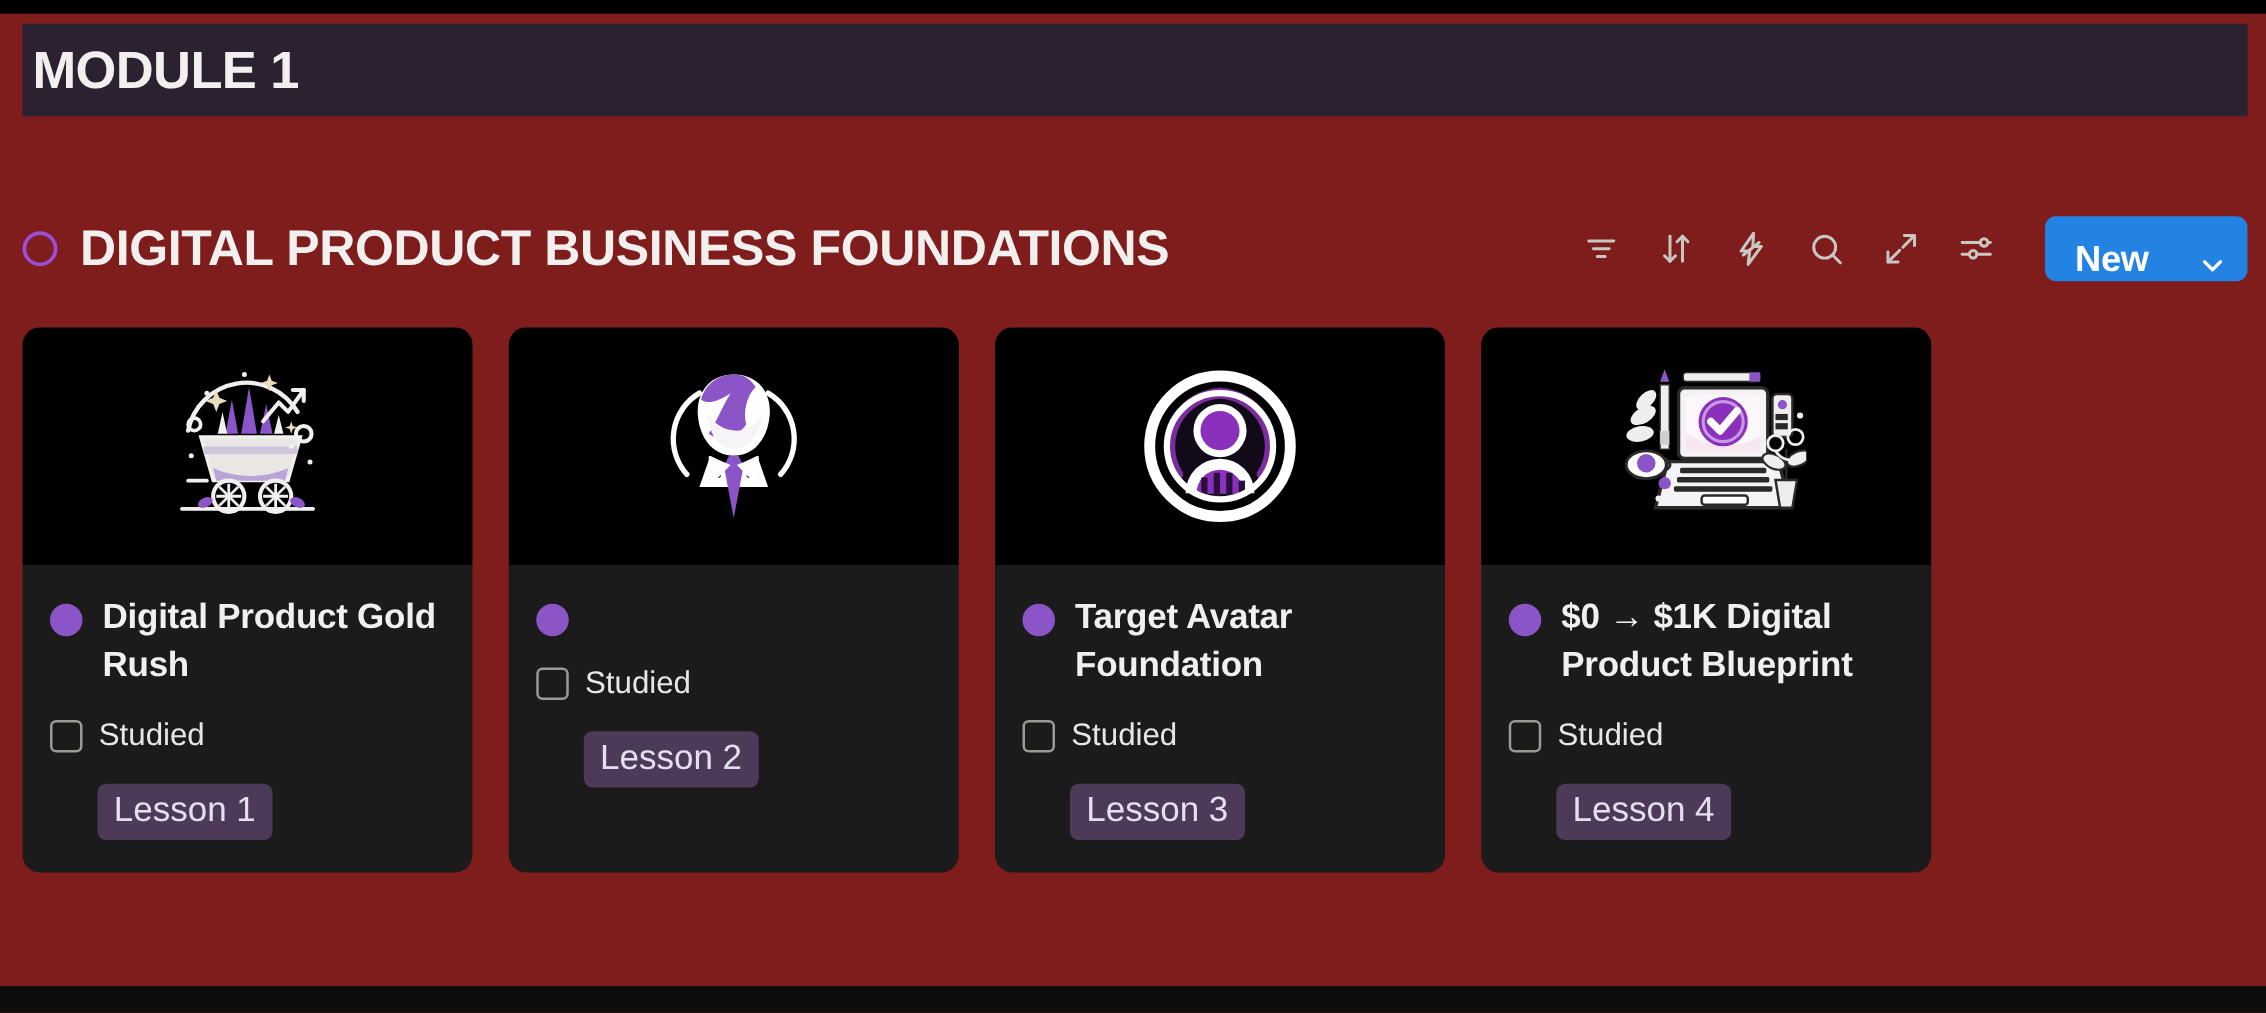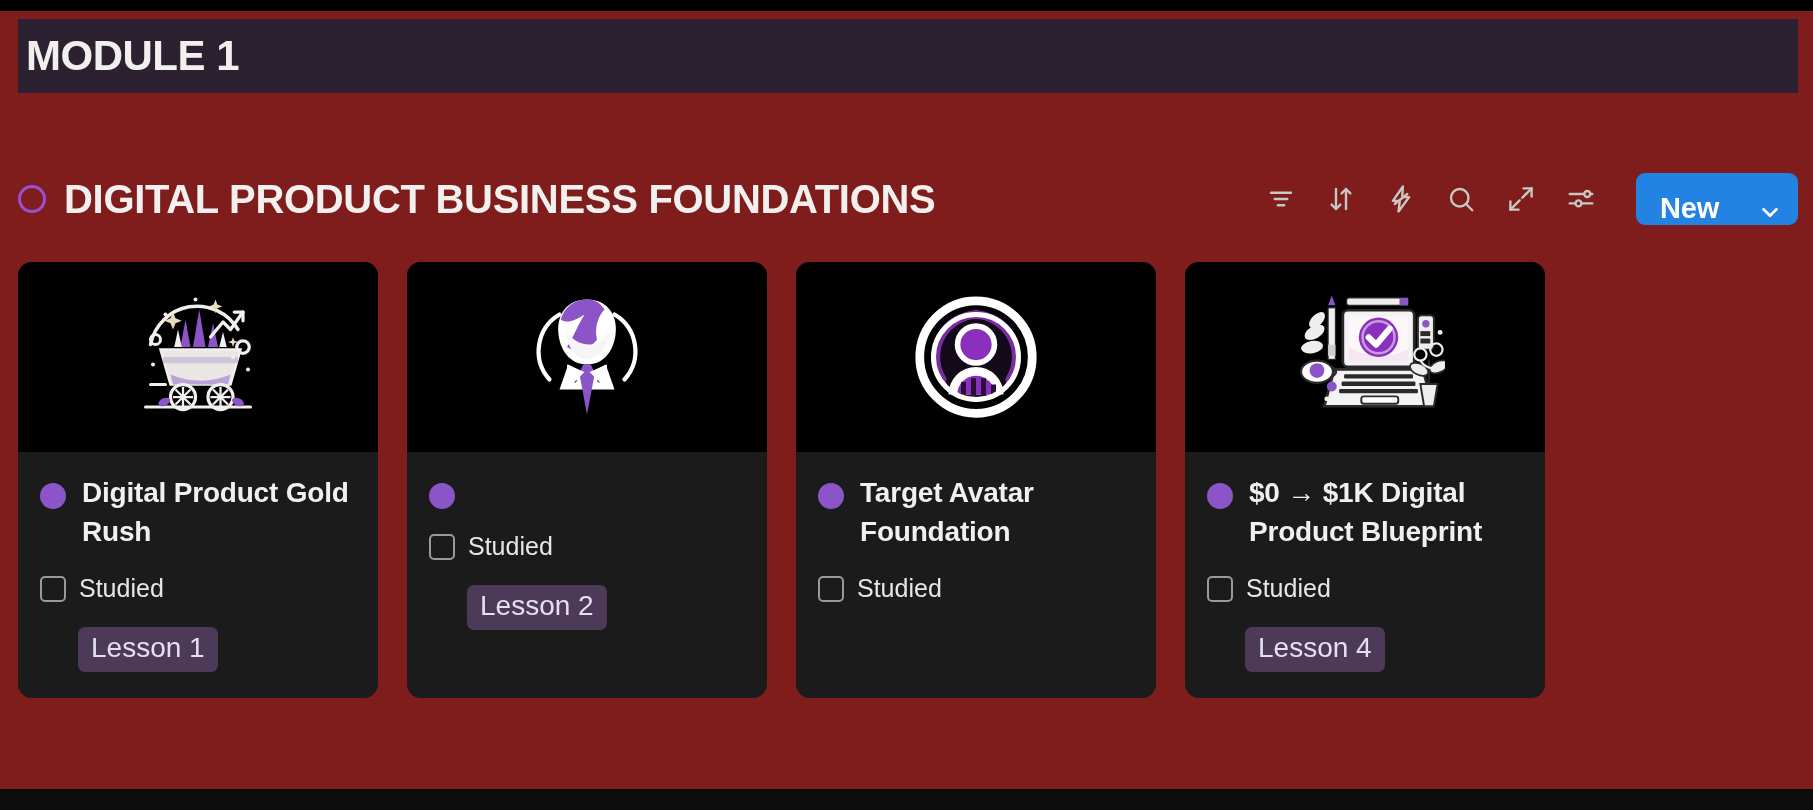--- a/index.html
+++ b/index.html
@@ -455,20 +455,23 @@
       </div>
       <div class="card-body">
         <div class="card-title-row">
           <div class="card-dot"></div>
           <div class="card-title">Target Avatar Foundation</div>
         </div>
         <div class="card-checkbox-row">
           <div class="checkbox"></div>
           <div class="checkbox-label">Studied</div>
         </div>
+        <div class="card-badge-row">
+          <span class="badge">Lesson 3</span>
+        </div>
       </div>
     </div>
 
     <div class="card">
       <div class="card-cover">
         <svg width="160" height="150" viewBox="0 0 130 120">
 
           <g fill="#f0eeec">
             <ellipse cx="24" cy="40" rx="9" ry="5" transform="rotate(-30 24 40)"></ellipse>
             <ellipse cx="22" cy="52" rx="9" ry="5" transform="rotate(-10 22 52)"></ellipse>

